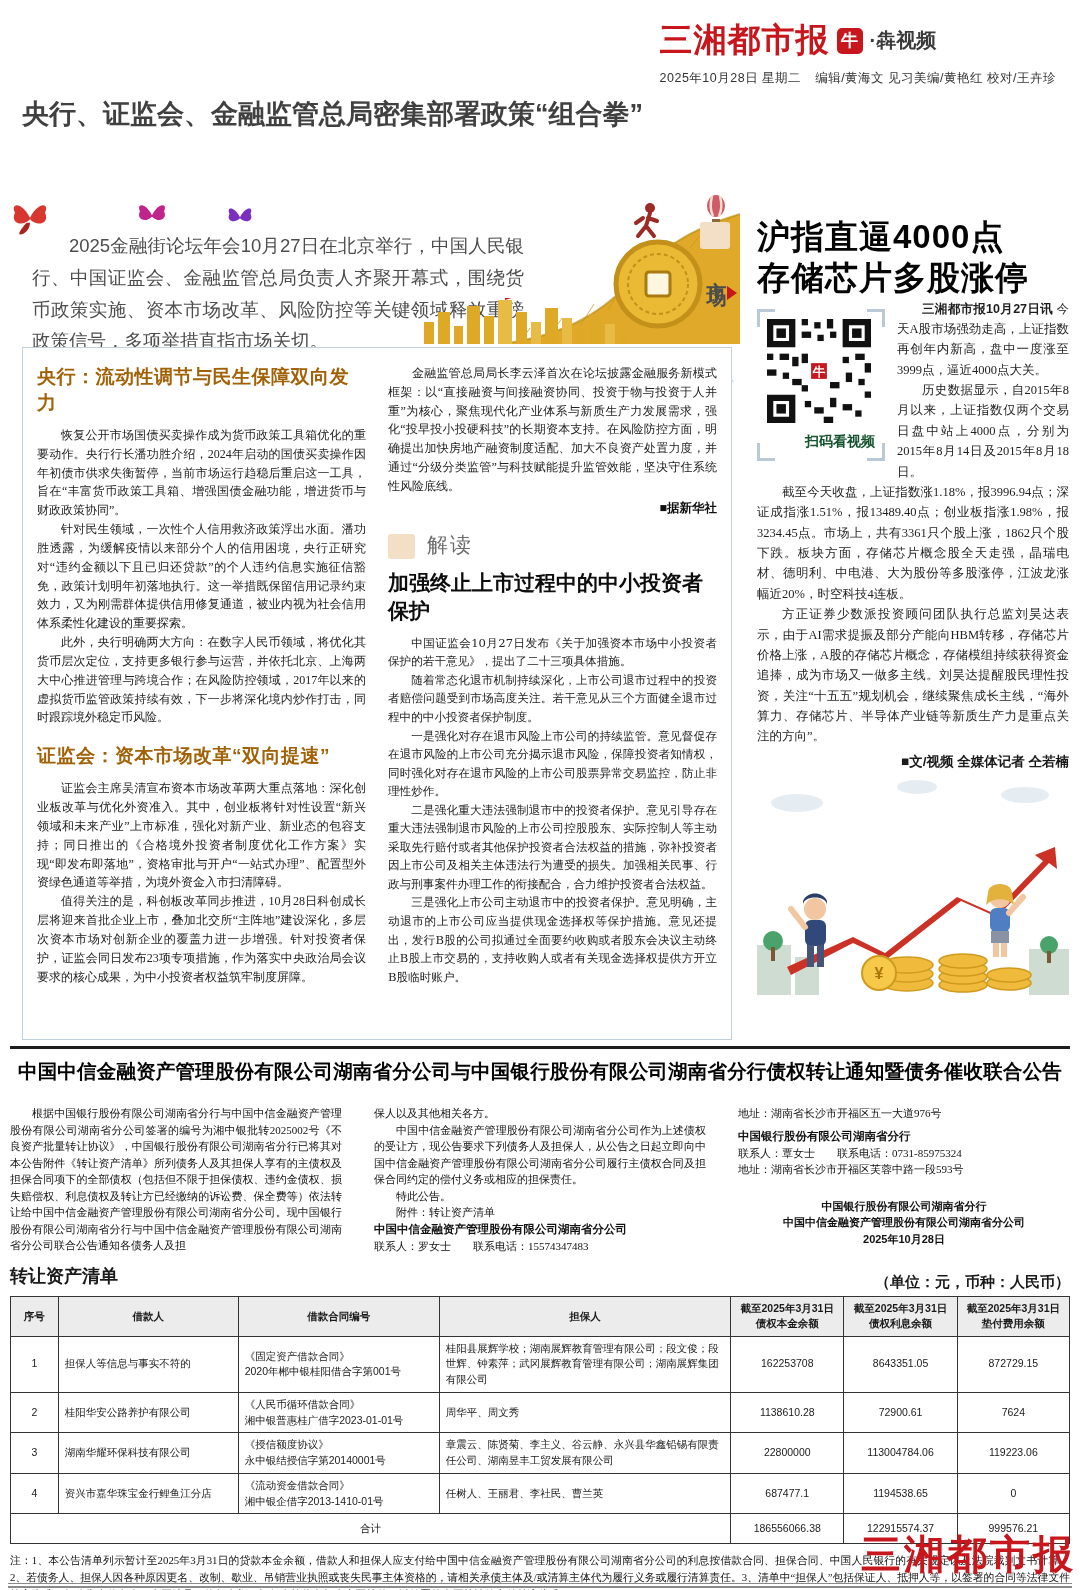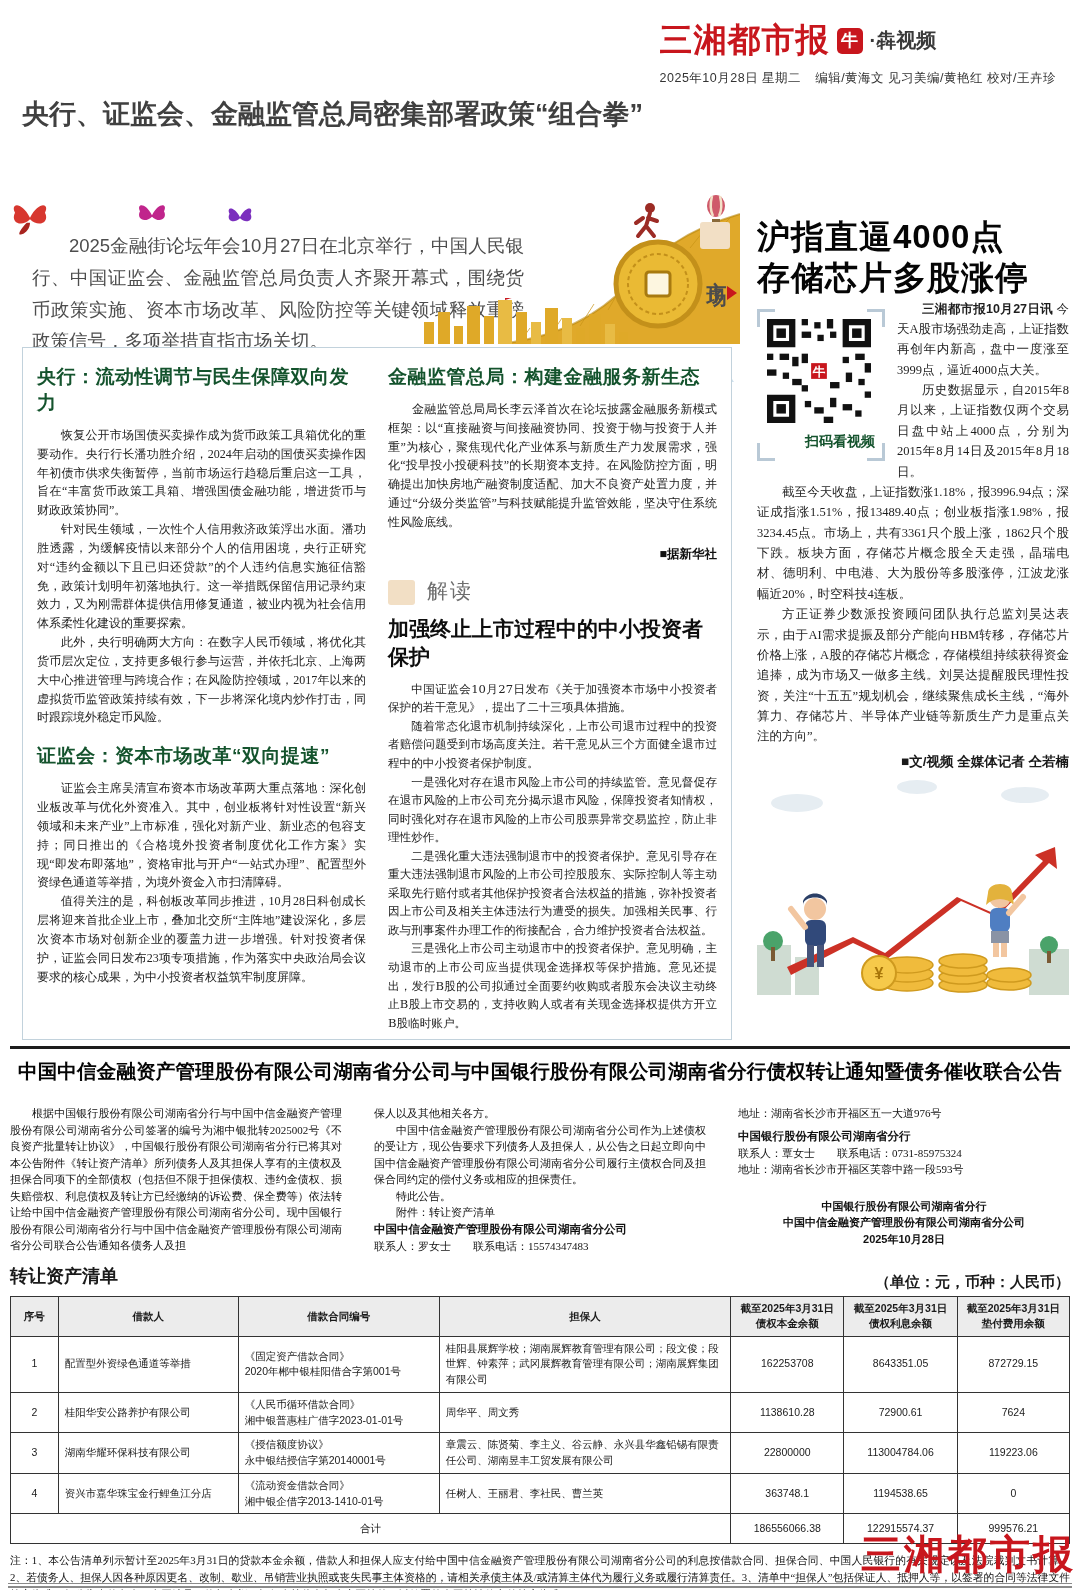--- a/index.html
+++ b/index.html
@@ -43,25 +43,25 @@
   .red-tri { position:absolute; left:27px; top:64px; width:0; height:0;
              border:7px solid transparent; border-left:10px solid #c8161d; }
   .up-arrow { position:absolute; left:2px; top:120px; }
   .up-arrow .tri { width:0; height:0; border:16px solid transparent; border-bottom:24px solid #cfe1ed; }
   .up-arrow .stem { width:14px; height:130px; background:#cfe1ed; margin-left:9px; }
 
   
   .main-box { position:absolute; left:22px; top:347px; width:710px; height:693px;
               border:1px solid #c2d2dc; background:#fff; padding:16px 14px; display:flex; gap:22px; overflow:hidden; }
   .col { flex:1; min-width:0; }
-  .sec-h { font-size:19px; font-weight:800; color:#14532d; margin-bottom:10px; letter-spacing:.5px; }
+  .sec-h { font-size:19px; font-weight:800; color:#a16207; margin-bottom:10px; letter-spacing:.5px; }
   .sec-h.mt { margin-top:16px; }
   .bodytext p { font-family:"Liberation Serif",serif; font-size:12px; line-height:1.57; color:#222;
                 text-indent:2em; text-align:justify; }
-  .src-line { text-align:right; font-size:12.5px; font-weight:800; color:#111; margin-top:14px;
+  .src-line { text-align:right; font-size:12.5px; font-weight:800; color:#111; margin-top:4px;
               font-family:"Liberation Sans",sans-serif; }
   .jiedu-tag { display:flex; align-items:flex-end; gap:12px; margin:14px 0 10px; }
   .bubble2 { width:27px; height:25px; background:#f2dfc5; border-radius:3px; position:relative; }
   .bubble2:after { content:""; position:absolute; left:3px; bottom:-6px; border:6px solid transparent;
                    border-top-color:#f2dfc5; border-left-width:3px; border-right-width:3px; }
   .jiedu-word { font-size:21px; color:#6e6e6e; letter-spacing:2px; }
   .interp-h { font-size:21px; font-weight:800; color:#0d0d0d; margin-bottom:9px; }
   .kai p { font-family:"DejaVu Serif",serif; font-size:11.6px; line-height:1.6; color:#222;
            text-indent:2em; text-align:justify; }
 
@@ -206,21 +206,20 @@
           <p>针对民生领域，一次性个人信用救济政策浮出水面。潘功胜透露，为缓解疫情以来部分个人的信用困境，央行正研究对“违约金额以下且已归还贷款”的个人违约信息实施征信豁免，政策计划明年初落地执行。这一举措既保留信用记录约束效力，又为刚需群体提供信用修复通道，被业内视为社会信用体系柔性化建设的重要探索。</p>
           <p>此外，央行明确两大方向：在数字人民币领域，将优化其货币层次定位，支持更多银行参与运营，并依托北京、上海两大中心推进管理与跨境合作；在风险防控领域，2017年以来的虚拟货币监管政策持续有效，下一步将深化境内炒作打击，同时跟踪境外稳定币风险。</p>
         </div>
       <h3 class="sec-h mt">证监会：资本市场改革“双向提速”</h3>
       <div class="bodytext">
           <p>证监会主席吴清宣布资本市场改革两大重点落地：深化创业板改革与优化外资准入。其中，创业板将针对性设置“新兴领域和未来产业”上市标准，强化对新产业、新业态的包容支持；同日推出的《合格境外投资者制度优化工作方案》实现“即发布即落地”，资格审批与开户“一站式办理”、配置型外资绿色通道等举措，为境外资金入市扫清障碍。</p>
           <p>值得关注的是，科创板改革同步推进，10月28日科创成长层将迎来首批企业上市，叠加北交所“主阵地”建设深化，多层次资本市场对创新企业的覆盖力进一步增强。针对投资者保护，证监会同日发布23项专项措施，作为落实中央政治局会议要求的核心成果，为中小投资者权益筑牢制度屏障。</p>
         </div>
     </div>
     <div class="col">
-      <h3 class="sec-h">金融监管总局：构建金融服务新生态</h3>
       <div class="bodytext">
           <p>金融监管总局局长李云泽首次在论坛披露金融服务新模式框架：以“直接融资与间接融资协同、投资于物与投资于人并重”为核心，聚焦现代化产业体系与新质生产力发展需求，强化“投早投小投硬科技”的长期资本支持。在风险防控方面，明确提出加快房地产融资制度适配、加大不良资产处置力度，并通过“分级分类监管”与科技赋能提升监管效能，坚决守住系统性风险底线。</p>
         </div>
       <p class="src-line">■据新华社</p>
       <div class="jiedu-tag">
         <div class="bubble2"></div>
         <span class="jiedu-word">解读</span>
       </div>
       <h3 class="interp-h">加强终止上市过程中的中小投资者保护</h3>
       <div class="kai">
@@ -393,21 +392,21 @@
             <th>借款合同编号</th>
             <th>担保人</th>
             <th>截至2025年3月31日债权本金余额</th>
             <th>截至2025年3月31日债权利息余额</th>
             <th>截至2025年3月31日垫付费用余额</th>
           </tr>
       </thead>
       <tbody>
           <tr>
             <td class="cidx">1</td>
-            <td class="c1">配置型外资绿色通道等举措</td>
+            <td class="c1">担保人等信息与事实不符的</td>
             <td class="c2">《固定资产借款合同》
 2020年郴中银桂阳借合字第001号</td>
             <td class="c3">桂阳县展辉学校；湖南展辉教育管理有限公司；段文俊；段世辉、钟素萍；武冈展辉教育管理有限公司；湖南展辉集团有限公司</td>
             <td class="num">162253708</td>
             <td class="num">8643351.05</td>
             <td class="num">872729.15</td>
           </tr>
           <tr>
             <td class="cidx">2</td>
             <td class="c1">桂阳华安公路养护有限公司</td>
@@ -427,21 +426,21 @@
             <td class="num">22800000</td>
             <td class="num">113004784.06</td>
             <td class="num">119223.06</td>
           </tr>
           <tr>
             <td class="cidx">4</td>
             <td class="c1">资兴市嘉华珠宝金行鲤鱼江分店</td>
             <td class="c2">《流动资金借款合同》
 湘中银企借字2013-1410-01号</td>
             <td class="c3">任树人、王丽君、李社民、曹兰英</td>
-            <td class="num">363748.1</td>
+            <td class="num">687477.1</td>
             <td class="num">1194538.65</td>
             <td class="num">0</td>
           </tr>
           <tr class="total">
             <td colspan="4">合计</td>
             <td class="num">186556066.38</td>
             <td class="num">122915574.37</td>
             <td class="num">999576.21</td>
           </tr>
         </tbody>

